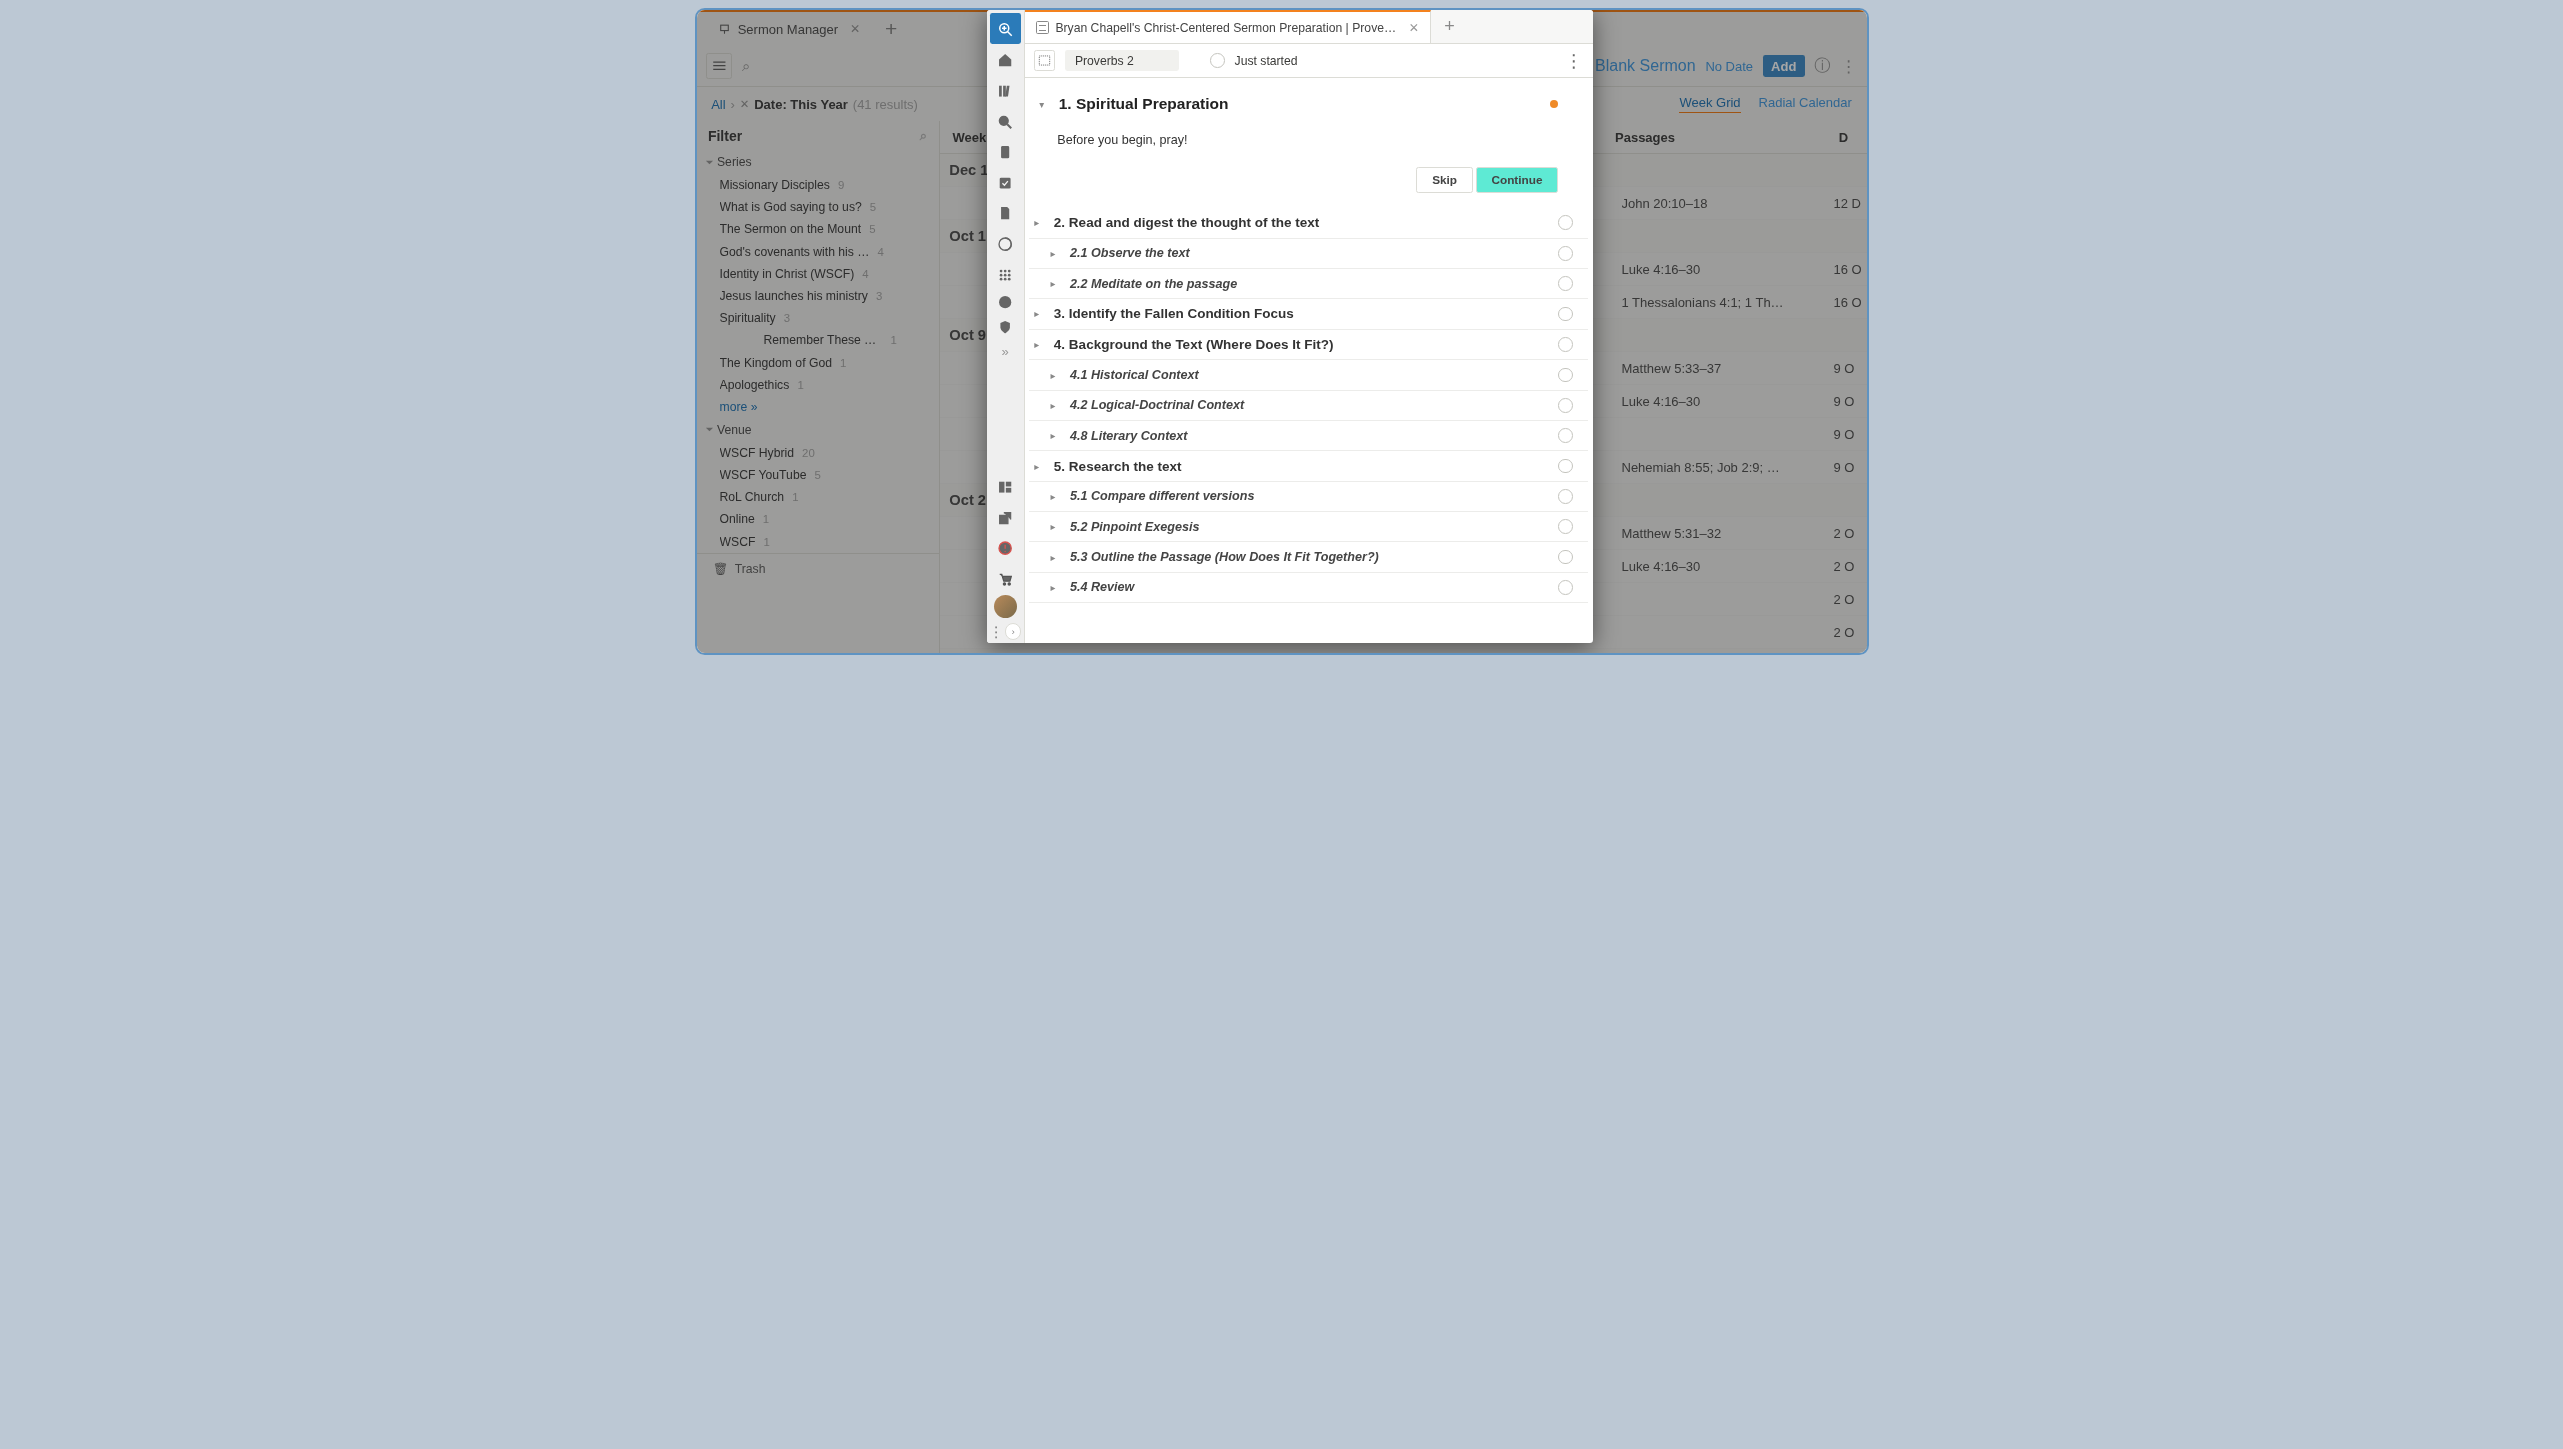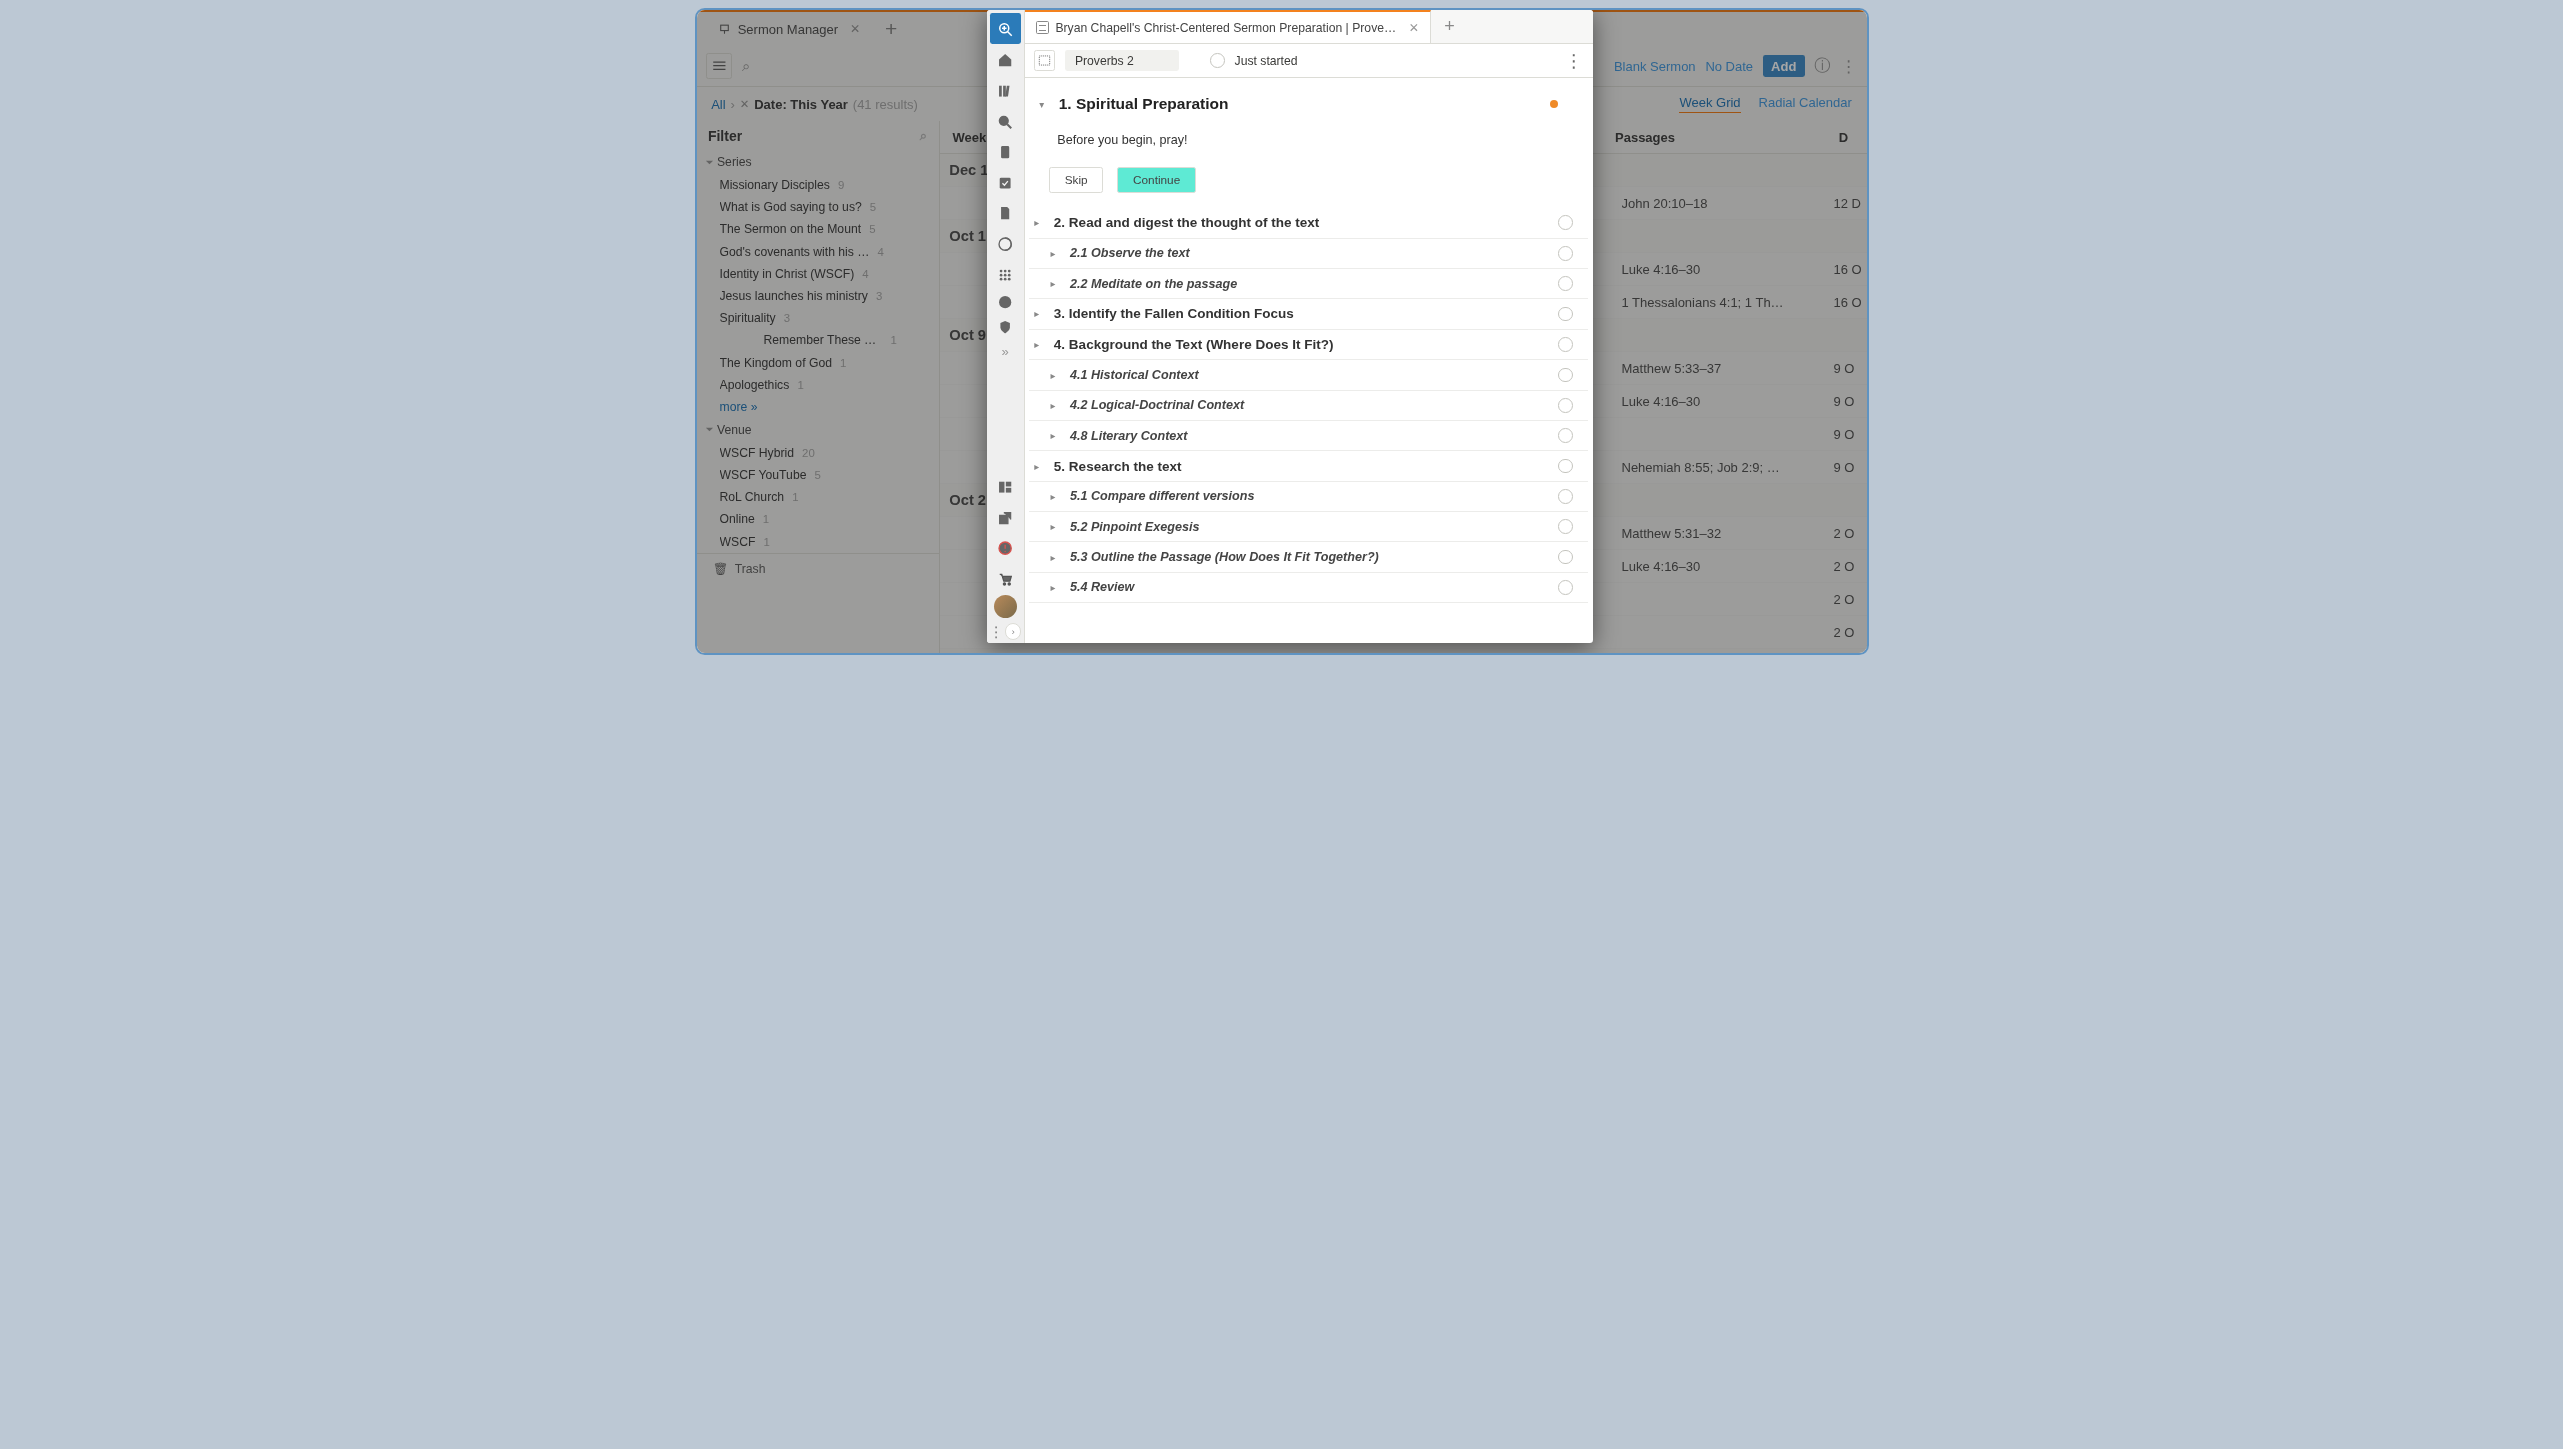--- a/index.html
+++ b/index.html
@@ -29,21 +29,21 @@
 .bg-tab{display:flex;align-items:center;gap:7px;height:100%;padding:0 13px;background:var(--bg);}
 .bg-tab.active{background:var(--bg);}
 .tab-icon{width:13px;height:13px;display:flex;align-items:center;justify-content:center;}
 .tab-icon svg{width:13px;height:13px;stroke:#666;fill:none;}
 .bg-tab-label{font-size:13px;color:#555;}
 .bg-new-tab{width:36px;height:36px;display:flex;align-items:center;justify-content:center;font-size:21px;color:#888;}
 .bg-toolbar{display:flex;align-items:center;height:41px;border-bottom:0.8px solid var(--border);padding:0 9.8px;gap:9.8px;}
 .ham{width:26px;height:26px;border:0.8px solid var(--border);border-radius:2.4px;display:flex;align-items:center;justify-content:center;}
 .ham svg{width:14.7px;height:11.4px;stroke:#666;}
 .srch{margin-left:auto;color:#999;font-size:14.7px;}
-.blank-sermon{color:var(--blue-light);font-size:13px;}
+.blank-sermon{color:var(--blue-light);font-size:16px;}
 .no-date{color:var(--blue-light);font-size:13px;}
 .btn-add{background:var(--badge-bg);color:#fff;border-radius:2.4px;padding:3.3px 8.2px;font-size:13px;font-weight:600;}
 .ico-gray{color:#999;font-size:16.3px;}
 .bg-bread{display:flex;align-items:center;gap:4.9px;padding:8.2px 14.7px;font-size:13px;color:#555;}
 .bg-bread .all{color:var(--blue);font-weight:500;}
 .bg-bread .date{font-weight:600;color:#444;}
 .bg-bread .res{color:#aaa;}
 .views{margin-left:auto;display:flex;gap:18px;font-size:13px;}
 .view-grid{color:var(--blue);border-bottom:1.6px solid var(--orange);padding-bottom:1.6px;}
 .view-radial{color:var(--blue-light);}
@@ -104,21 +104,21 @@
 .step .title{font-size:13.5px;font-weight:700;color:#333;}
 .step.sub .title{font-size:12.6px;font-weight:600;color:#444;font-style:italic;}
 .step .spc{flex:1;}
 .step-radio{width:14.7px;height:14.7px;border:1.6px solid #c4c4be;border-radius:50%;flex:none;}
 .step.open{flex-direction:column;align-items:stretch;border-bottom:none;}
 .open-head{display:flex;align-items:center;gap:8.2px;padding:3.3px 14.7px 3.3px 4.9px;}
 .open-head .chev-down{width:11.4px;font-size:9.8px;color:#888;}
 .open-head .title{font-size:15.5px;font-weight:700;color:#222;}
 .open-head .dot{width:8.2px;height:8.2px;border-radius:50%;background:#ef8a28;margin-left:auto;flex:none;}
 .step-body{padding:8.2px 14.7px 4.9px 23px;font-size:12.6px;color:#333;}
-.step-actions{display:flex;gap:14px;padding:6.5px 14.7px 8.2px;}
+.step-actions{display:flex;justify-content:flex-end;gap:3px;padding:6.5px 14.7px 8.2px;font-weight:bold;}
 .btn{height:26px;padding:0 14.7px;border-radius:2.4px;border:0.8px solid var(--border);background:#fff;font-size:11.8px;color:#444;display:flex;align-items:center;}
 .btn.primary{background:#5eead4;}
 
 svg{display:block;}
 .x-close{font-size:12.2px;color:#999;margin-left:4.9px;}
 </style>
 </head>
 <body>
 
 <div class="bg-window">

